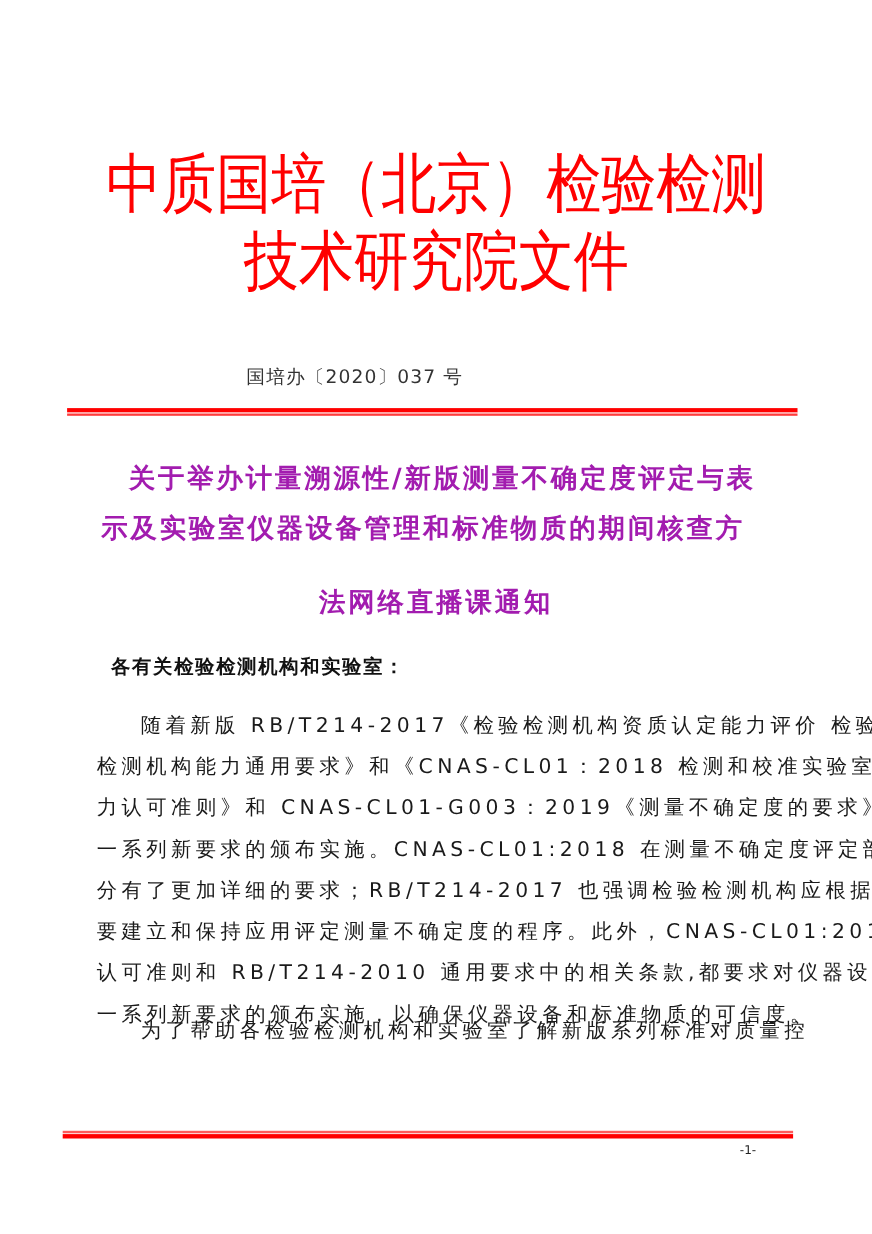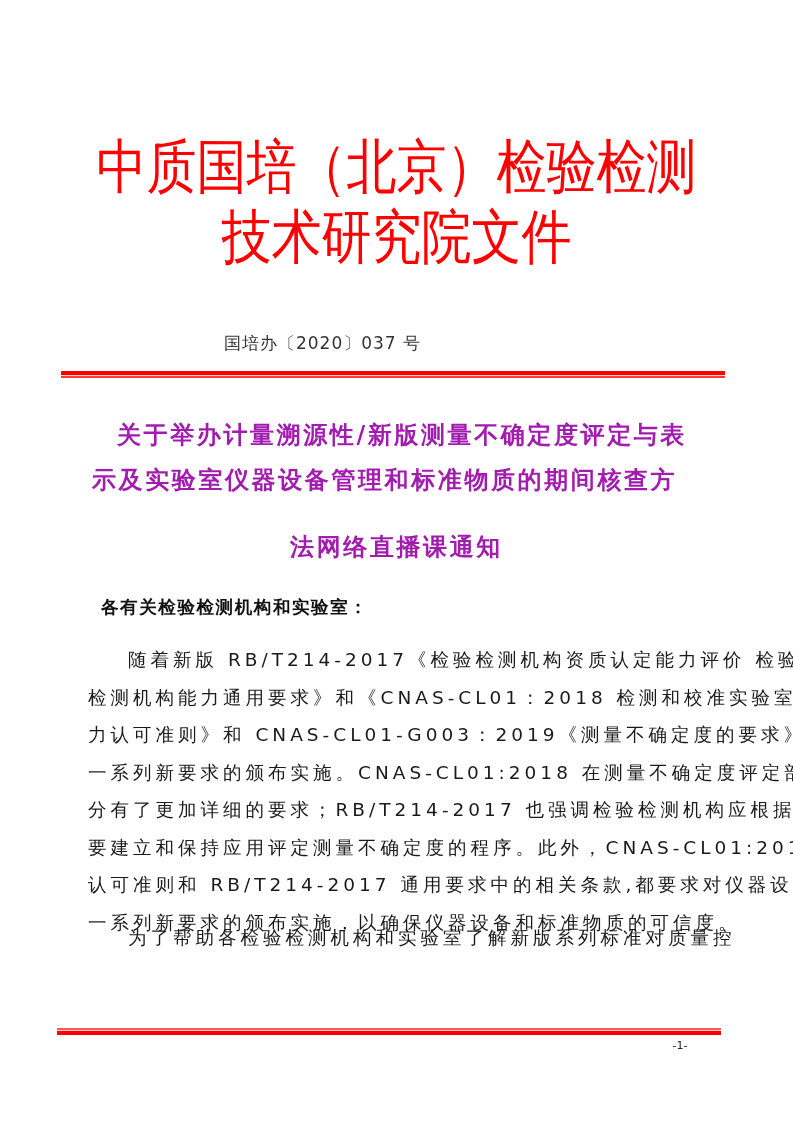--- a/index.html
+++ b/index.html
@@ -149,21 +149,21 @@
   <div class="headline-line h3">法网络直播课通知</div>
 
   <div class="salutation">各有关检验检测机构和实验室：</div>
 
   <div class="body-line indent" style="top:648px;">随着新版 RB/T214-2017《检验检测机构资质认定能力评价 检验</div>
   <div class="body-line" style="top:686px;">检测机构能力通用要求》和《CNAS-CL01：2018 检测和校准实验室能</div>
   <div class="body-line" style="top:723px;">力认可准则》和 CNAS-CL01-G003：2019《测量不确定度的要求》等</div>
   <div class="body-line" style="top:761px;">一系列新要求的颁布实施。CNAS-CL01:2018 在测量不确定度评定部</div>
   <div class="body-line" style="top:798px;">分有了更加详细的要求；RB/T214-2017 也强调检验检测机构应根据需</div>
   <div class="body-line" style="top:836px;">要建立和保持应用评定测量不确定度的程序。此外，CNAS-CL01:2018</div>
-  <div class="body-line" style="top:873px;">认可准则和 RB/T214-2017 通用要求中的相关条款,都要求对仪器设</div>
+  <div class="body-line" style="top:873px;">认可准则和 RB/T214-2010 通用要求中的相关条款,都要求对仪器设</div>
   <div class="body-line" style="top:911px;">一系列新要求的颁布实施，以确保仪器设备和标准物质的可信度。</div>
   <div class="body-line indent" style="top:926px;">为了帮助各检验检测机构和实验室了解新版系列标准对质量控</div>
 
   <div class="rule-bottom">
     <div class="thin"></div>
     <div class="gap"></div>
     <div class="thick"></div>
   </div>
 
   <div class="page-number">-1-</div>

